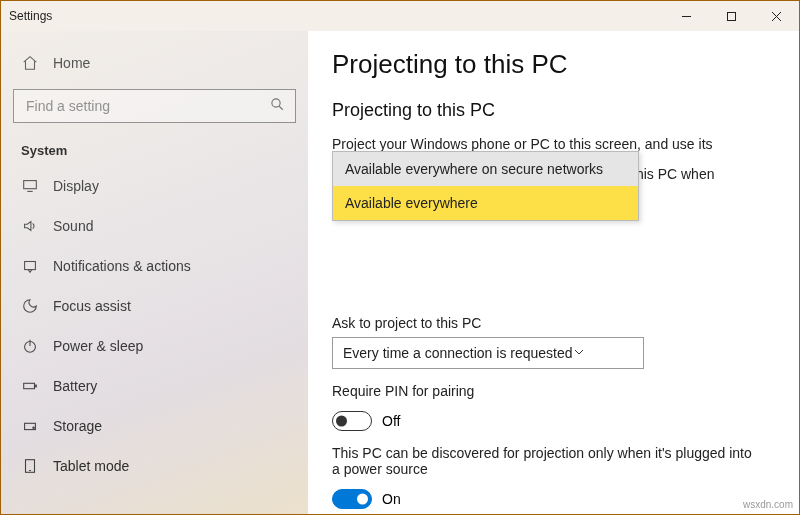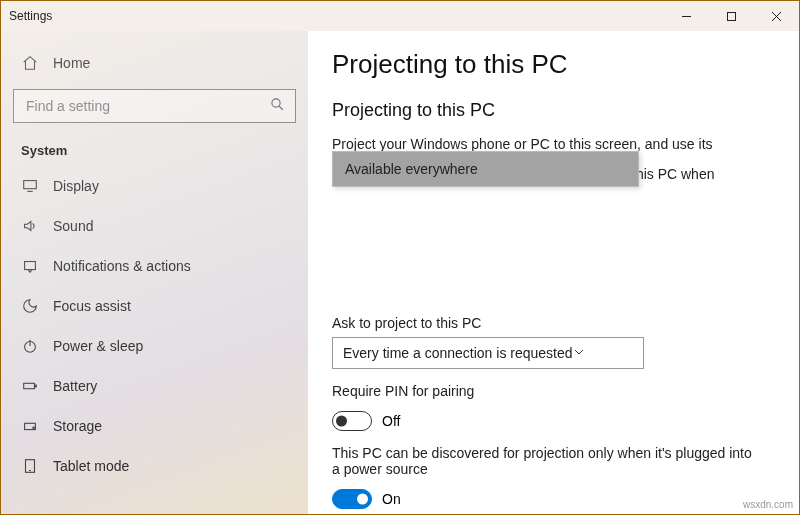--- a/index.html
+++ b/index.html
@@ -53,21 +53,21 @@
   .toggle.on { background: #0078d7; border-color: #0078d7; }
   .toggle.on .knob { background: #fff; left: auto; right: 3px; }
   .toggle-text { font-size: 14px; }
   .dropdown-pop {
     position: absolute; left: 24px; top: 120px; width: 307px;
     background: #f2f2f2; border: 1px solid #bbb;
     box-shadow: 2px 2px 5px rgba(0,0,0,0.15);
   }
   .dropdown-pop .opt {
     height: 34px; display: flex; align-items: center; padding: 0 12px;
-    font-size: 14px; color: #222; background: #a3a3a3;
+    font-size: 14px; color: #222; background: #fde047;
   }
   .dropdown-pop .opt.hover { background: #e5e5e5; }
   .dropdown-pop .opt.selected { background: #8fc5ee; }
   .behind-text { position: absolute; left: 324px; top: 135px; font-size: 14px; color: #222; }
   .watermark { position: absolute; right: 6px; bottom: 4px; font-size: 10px; color: #999; }
 </style>
 </head>
 <body>
 
 <div class="window">
@@ -192,20 +192,21 @@
     </div>
 
     <div class="main">
       <h1 class="page-title">Projecting to this PC</h1>
       <h2 class="section-title">Projecting to this PC</h2>
       <p class="desc">Project your Windows phone or PC to this screen, and use its keyboard, mouse, and other devices, too.</p>
 
       <span class="behind-text">this PC when</span>
 
       <div class="dropdown-pop">
+        <div class="opt hover">Available everywhere on secure networks</div>
         <div class="opt">Available everywhere</div>
       </div>
 
       <div style="height:112px"></div>
 
       <div class="label">Ask to project to this PC</div>
       <div class="combo">
         <span>Every time a connection is requested</span>
         <span>
           <svg class="chev" viewBox="0 0 12 12" stroke="#333" fill="none" stroke-width="1">

